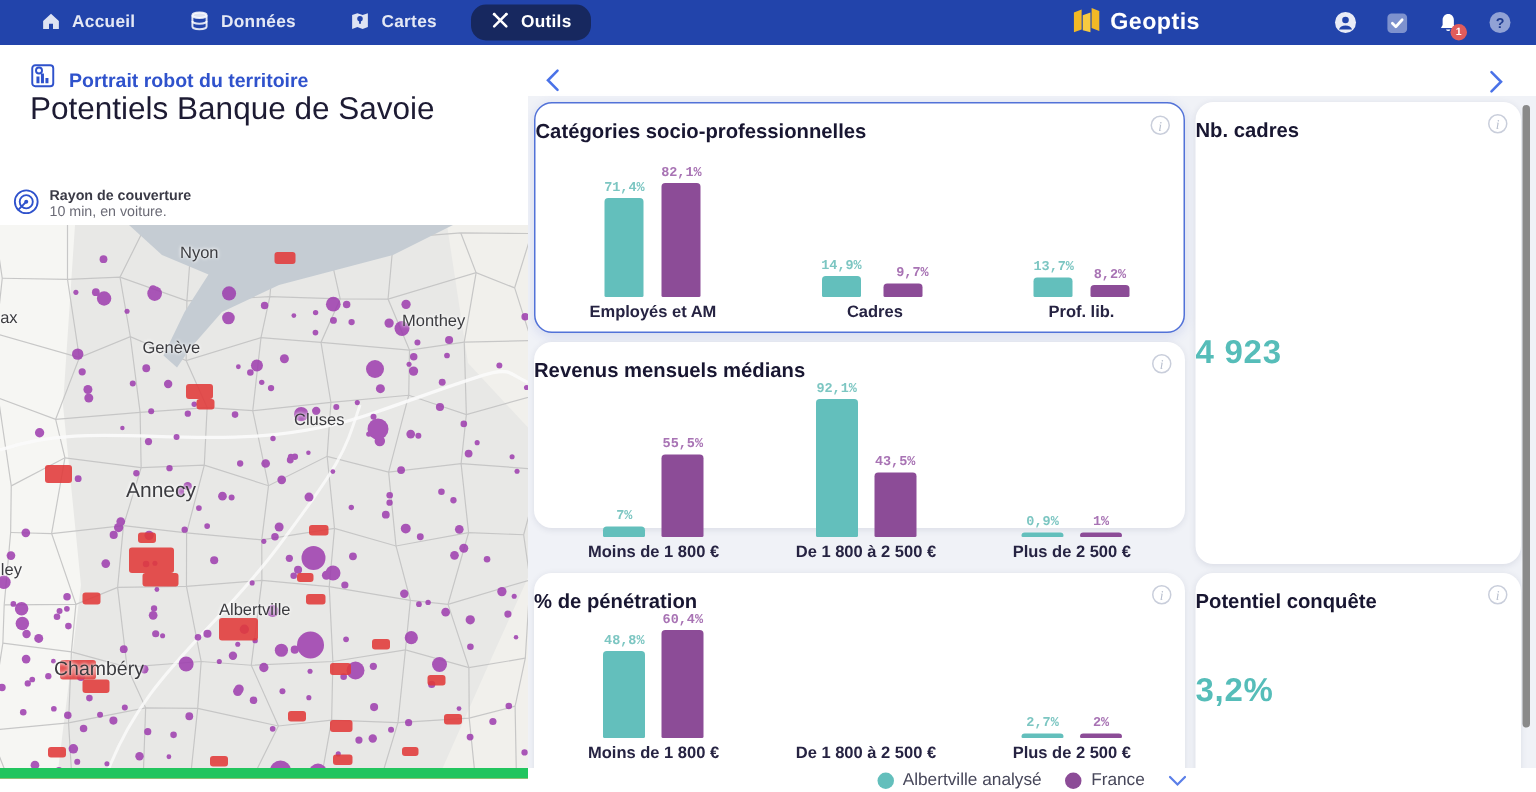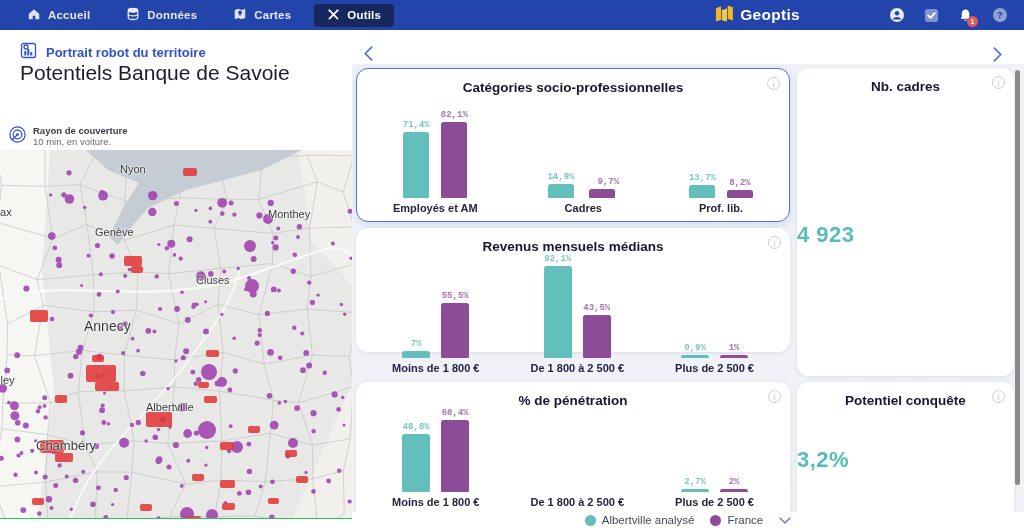--- a/index.html
+++ b/index.html
@@ -6,54 +6,54 @@
   html,body { width:1024px; height:528px; overflow:hidden; }
   body { position:relative; background:#fff; font-family:"Liberation Sans", sans-serif; }
 
   
   .navbar { position:absolute; top:0; left:0; right:0; height:30px; background:#2244ab;
             display:flex; align-items:center; z-index:20; }
   .nav-items { display:flex; align-items:center; gap:10px; margin-left:14px; }
   .nav-item { display:flex; align-items:center; gap:7px; padding:4px 13px; border-radius:4px;
               color:rgba(255,255,255,.88); font-size:11.5px; font-weight:700; letter-spacing:.2px;
               cursor:pointer; }
-  .nav-item.active { background:#17285f; color:#fff; }
+  .nav-item.active { background:#17285f; color:#fff;border-radius:10px; }
   .nav-right { margin-left:auto; display:flex; align-items:center; margin-right:16px; gap:19px; }
   .brand { display:flex; align-items:center; gap:6px; color:#fff; font-weight:700;
            font-size:15.5px; margin-right:70px; letter-spacing:.3px; }
   .nav-icon-btn { position:relative; display:flex; align-items:center; justify-content:center; cursor:pointer; }
   .badge { position:absolute; right:-5px; bottom:-4px; width:11px; height:11px; border-radius:50%;
            background:#e05c5c; color:#fff; font-size:7px; font-weight:700;
            display:flex; align-items:center; justify-content:center; }
 
   
   .left { position:absolute; top:30px; left:0; width:352px; bottom:0; background:#fff; }
   .breadcrumb { position:absolute; left:20px; top:12px; display:flex; align-items:center; gap:9px; }
   .breadcrumb-label { color:#2f52cc; font-weight:700; font-size:13px; }
   .page-title { position:absolute; left:20px; top:31px; font-size:21px; font-weight:500; color:#1d1b33; }
   .coverage { position:absolute; left:8px; top:95px; display:flex; align-items:flex-start; gap:6px; }
   .coverage-label { font-size:9.5px; font-weight:700; color:#3a3a46; }
   .coverage-sub { font-size:9.5px; color:#6b6b76; }
 
   .map { position:absolute; left:0; top:120px; width:352px; height:369px; background:#f97316;
-         border-bottom:1px solid #22c55e; overflow:hidden; cursor:grab; }
+         border-bottom:7px solid #22c55e; overflow:hidden; cursor:grab; }
   .city-label { position:absolute; font-size:11px; color:#3b3b3f; font-weight:400;
                 text-shadow:0 0 3px #fff, 0 0 2px #fff; white-space:nowrap; pointer-events:none; }
 
   
   .right { position:absolute; top:30px; left:352px; right:0; bottom:0; background:#fff; overflow:hidden; }
   .cards-bg { position:absolute; top:34px; left:0; right:0; bottom:16px; background:#f0f2f7; }
   .chev { position:absolute; cursor:pointer; z-index:8; }
   .chev-left { left:9px; top:15px; }
   .chev-right { right:19px; top:16px; }
 
   .card { position:absolute; background:#fff; border-radius:12px;
           box-shadow:0 1px 4px rgba(40,50,90,.10); display:flex; flex-direction:column; }
   .card-selected { border:1.5px solid #5272d8; box-shadow:0 2px 8px rgba(60,90,200,.16); }
-  .card-title { text-align:center; font-size:13.5px; font-weight:700; color:#181631; margin-top:11px; }
+  .card-title { text-align:left; font-size:13.5px; font-weight:700; color:#181631; margin-top:11px; }
   .info-icon { position:absolute; top:8px; right:9px; width:13px; height:13px; border-radius:50%;
                border:1.2px solid #c9cedb; color:#b8bfce; font-size:9px;
                font-family:"Liberation Serif", serif; font-style:italic;
                display:flex; align-items:center; justify-content:center; cursor:pointer; }
 
   #card-csp   { left:4px;  top:38px;  width:434px; height:154px; }
   #card-rev   { left:4px;  top:198px; width:434px; height:124px; }
   #card-pen   { left:4px;  top:352px; width:434px; height:160px; padding-bottom:28px; }
   #card-kpi1  { left:445px; top:38px;  width:217px; height:308px; }
   #card-kpi2  { left:445px; top:352px; width:217px; height:160px; padding-bottom:30px; }

